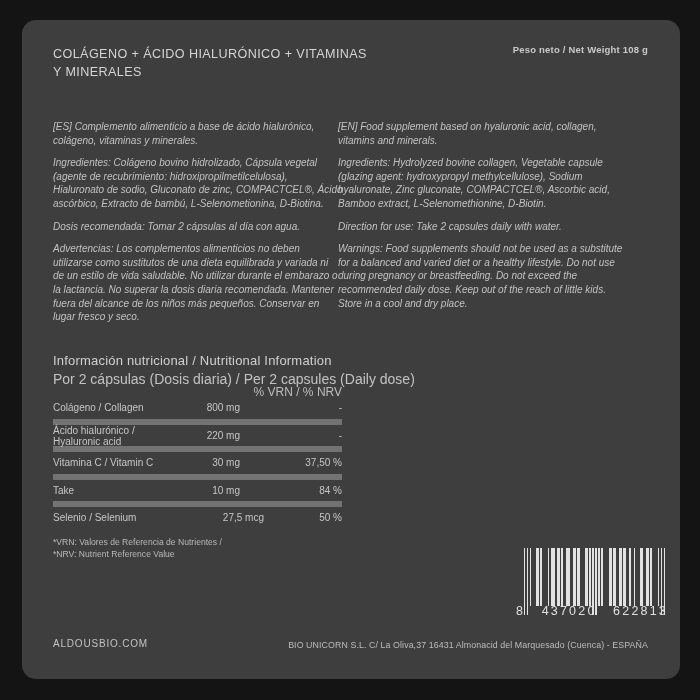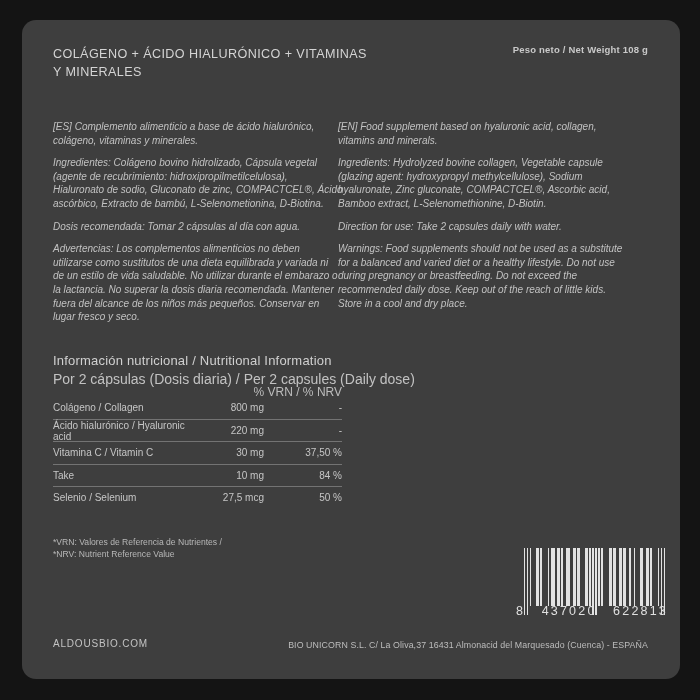--- a/index.html
+++ b/index.html
@@ -26,21 +26,21 @@
   .weight{position:absolute;right:32px;top:24px;font-size:9.5px;color:#c9c9c9;letter-spacing:.2px;font-weight:bold;}
   .col{position:absolute;top:100px;font-size:10px;line-height:13.6px;color:#c2c2c2;}
   .col-left{left:31px;width:302px;}
   .col-right{left:316px;width:308px;}
   .col p{margin:0 0 9px 0;white-space:pre-line;font-style:italic;}
   .nutri-title{position:absolute;left:31px;top:333px;font-size:13px;color:#d0d0d0;letter-spacing:.2px;}
   .nutri-sub{position:absolute;left:31px;top:351px;font-size:14px;color:#c2c2c2;}
   .nrv-header{position:absolute;right:338px;top:365px;font-size:12px;color:#bdbdbd;}
   .table{position:absolute;left:31px;top:377px;width:289px;font-size:10px;color:#c6c6c6;}
   .row{display:grid;grid-template-columns:1fr 62px 78px;height:21.5px;align-items:center;}
-  .row:not(:last-child){border-bottom:1px solid #737373;}
+  .row:not(:last-child){border-bottom:6px solid #737373;gap:24px;}
   .cell-amount,.cell-nrv{text-align:right;}
   .footnote{position:absolute;left:31px;top:517px;font-size:8.6px;line-height:11.5px;color:#b8b8b8;white-space:pre-line;}
   .barcode-wrap{position:absolute;left:502px;top:528px;width:141px;height:67px;}
   .barcode-wrap svg{display:block;}
   .barcode-wrap rect{fill:#e2e2e2;}
   .barcode-digits{
     position:absolute;left:494px;top:584px;width:152px;
     display:flex;justify-content:space-between;
     font-size:12.5px;letter-spacing:2.2px;color:#e0e0e0;
   }

